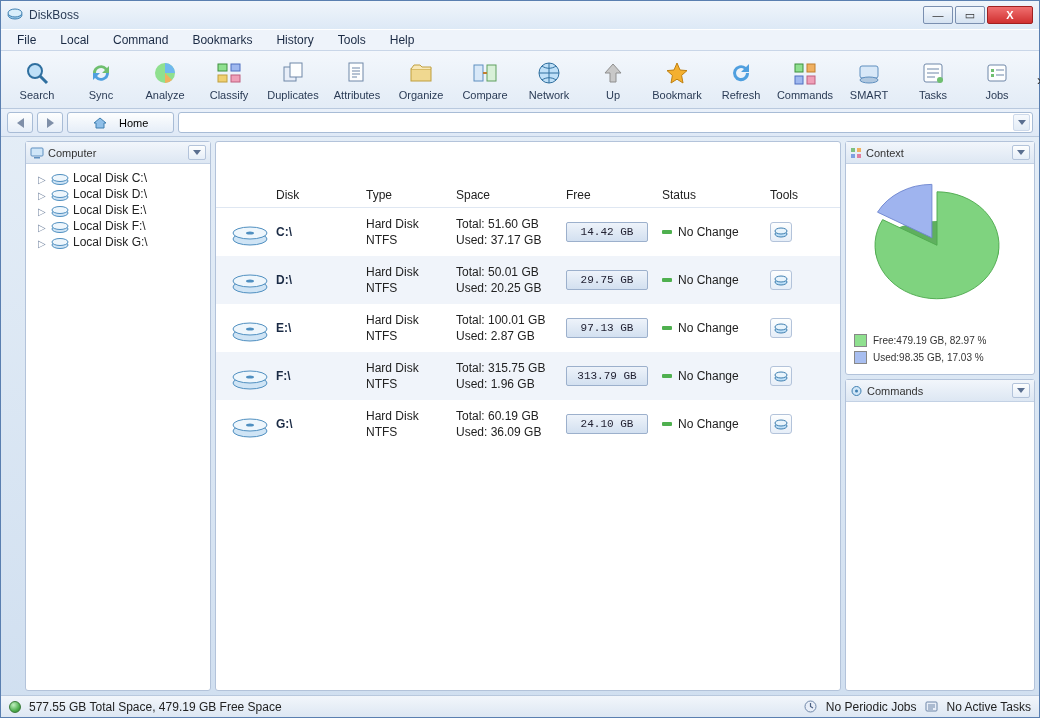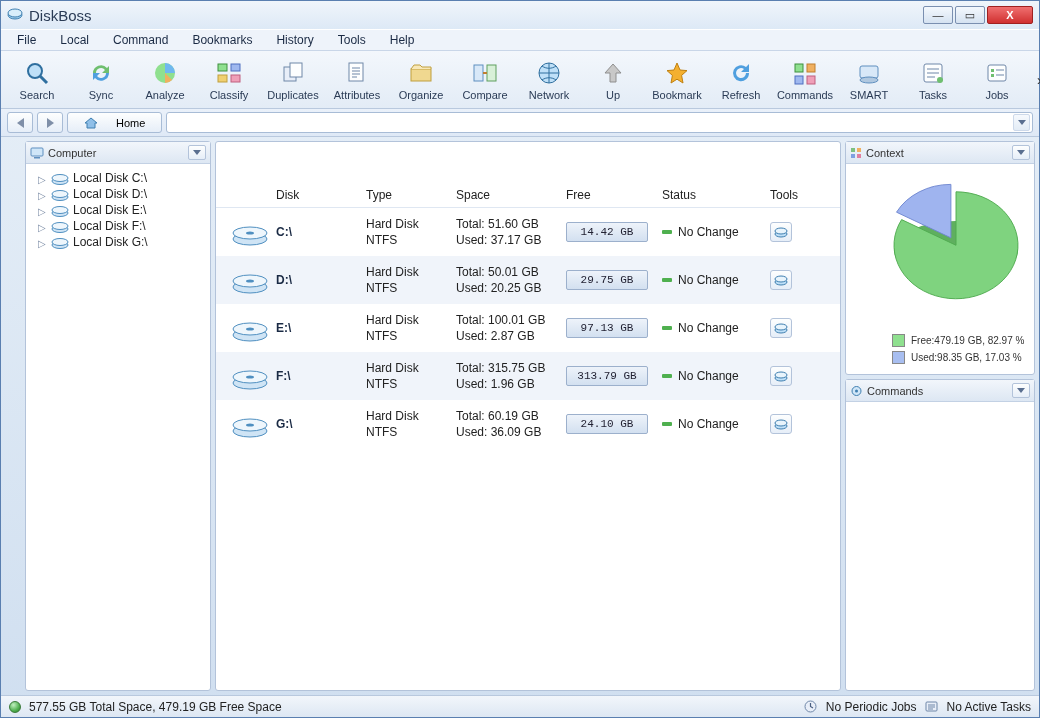--- a/index.html
+++ b/index.html
@@ -2,41 +2,41 @@
 <html><head>
 <meta charset="utf-8">
 <style>
 * { box-sizing: border-box; margin: 0; padding: 0; font-family: "Segoe UI", Tahoma, sans-serif; }
 body { width: 1040px; height: 718px; background: #d8e4f0; overflow: hidden; font-size: 12px; }
 
 
 .window { width: 1040px; height: 718px; border: 1px solid #5a7fb0; background: linear-gradient(#e8f0f8, #d0dff0); display: flex; flex-direction: column; }
 .titlebar { height: 28px; display: flex; align-items: center; padding: 0 6px; background: linear-gradient(#f0f5fb, #dde9f6); }
 .titlebar .app-icon { width: 16px; height: 16px; margin-right: 6px; display: inline-flex; }
-.titlebar .title { color: #2a3b55; font-size: 15px; }
+.titlebar .title { color: #2a3b55; font-size: 12px; }
 .titlebar .spacer { flex: 1; }
 .winbtns { display: flex; gap: 2px; }
 .winbtn { width: 30px; height: 18px; border: 1px solid #7a8fb0; border-radius: 2px; background: linear-gradient(#f4f8fd,#d5e2f1); display: flex; align-items: center; justify-content: center; font-size: 11px; color: #333; }
 .winbtn.close { width: 46px; background: linear-gradient(#f07070,#d03030); color: #fff; border-color: #a02020; font-weight: bold; }
 
 
 .menubar { height: 22px; background: #eef3fa; border-top: 1px solid #fff; border-bottom: 1px solid #c9d6e8; display: flex; align-items: center; padding: 0 6px; gap: 4px; }
 .menuitem { padding: 2px 10px; color: #1a2a44; cursor: default; }
 
 
 .toolbar { height: 58px; background: linear-gradient(#f3f7fc,#e3ecf6); border-bottom: 1px solid #b9c9de; display: flex; align-items: center; padding: 0 4px; }
 .tbtn { width: 64px; height: 54px; display: flex; flex-direction: column; align-items: center; justify-content: center; gap: 2px; border-radius: 3px; }
 .tbtn .ticon { width: 28px; height: 28px; display: flex; align-items: center; justify-content: center; }
 .tbtn .tlabel { font-size: 11px; color: #2a3b55; }
 .toolbar .more { margin-left: auto; padding: 0 8px; font-size: 14px; color: #333; }
 
 
 .addrbar { height: 28px; display: flex; align-items: center; gap: 4px; padding: 3px 6px; background: linear-gradient(#eaf1fa,#dfe9f6); border-bottom: 1px solid #b9c9de; }
 .navbtn { width: 26px; height: 21px; border: 1px solid #a8bcd6; border-radius: 3px; background: linear-gradient(#fdfefe,#e6eef8); display: flex; align-items: center; justify-content: center; }
-.homebtn { height: 21px; padding: 0 16px; border: 1px solid #a8bcd6; border-radius: 3px; background: linear-gradient(#fdfefe,#e6eef8); display: flex; align-items: center; gap: 18px; font-family: "Courier New", monospace; font-size: 11px; }
+.homebtn { height: 21px; padding: 0 25px; border: 1px solid #a8bcd6; border-radius: 3px; background: linear-gradient(#fdfefe,#e6eef8); display: flex; align-items: center; gap: 12px; font-family: "Courier New", monospace; font-size: 11px; }
 .addr { flex: 1; height: 21px; border: 1px solid #a8bcd6; border-radius: 3px; background: #fff; position: relative; }
 .addr .dd { position: absolute; right: 2px; top: 1px; width: 17px; height: 17px; border: 1px solid #cdd9ea; border-radius: 2px; background: linear-gradient(#f6f9fd,#e3ecf6); display: flex; align-items: center; justify-content: center; }
 
 
 .mainrow { flex: 1; display: flex; gap: 4px; padding: 4px; min-height: 0; }
 .panel { border: 1px solid #b3c3da; border-radius: 3px; background: #fff; display: flex; flex-direction: column; min-height: 0; }
 .panel-hdr { height: 22px; background: linear-gradient(#f2f6fb,#dde7f3); border-bottom: 1px solid #c3d1e4; display: flex; align-items: center; padding: 0 4px; gap: 4px; font-family: "Courier New", monospace; font-size: 11px; color: #333; }
 .panel-hdr .spacer { flex: 1; }
 .panel-dd { width: 18px; height: 15px; border: 1px solid #b3c3da; border-radius: 2px; background: linear-gradient(#fdfefe,#e6eef8); display: flex; align-items: center; justify-content: center; }
 
@@ -62,21 +62,21 @@
 .drow .dtype { width: 90px; color: #222; line-height: 1.35; }
 .drow .dspace { width: 110px; color: #222; line-height: 1.35; }
 .drow .dfree { width: 96px; }
 .freebox { width: 82px; height: 20px; border: 1px solid #9cb0cc; border-radius: 2px; background: linear-gradient(#eef3fa,#d3e0f0); display: flex; align-items: center; justify-content: center; font-family: "Courier New", monospace; font-size: 11px; color: #223; }
 .drow .dstatus { width: 108px; display: flex; align-items: center; gap: 6px; color: #222; }
 .statusdot { width: 10px; height: 4px; background: #4fb04f; border-radius: 1px; }
 .drow .dtools { width: 54px; }
 .toolbtn { width: 22px; height: 20px; border: 1px solid #b3c3da; border-radius: 3px; background: linear-gradient(#fdfefe,#e6eef8); display: flex; align-items: center; justify-content: center; }
 
 .right { width: 190px; display: flex; flex-direction: column; gap: 4px; }
-.ctx-body { padding: 8px 6px; display: flex; flex-direction: column; align-items: center; gap: 10px; margin-left: 38px; }
+.ctx-body { padding: 8px 6px; display: flex; flex-direction: column; align-items: center; gap: 10px; }
 .pie { width: 150px; height: 150px; position: relative; }
 .legend { width: 100%; font-family: "Courier New", monospace; font-size: 10px; color: #333; }
 .legend .lrow { display: flex; align-items: center; gap: 6px; padding: 2px 2px; }
 .swatch { width: 13px; height: 13px; border: 1px solid #888; }
 
 .cmds { flex: 1; }
 
 
 .statusbar { height: 22px; background: linear-gradient(#f2f6fb,#dde7f3); border-top: 1px solid #b9c9de; display: flex; align-items: center; padding: 0 8px; gap: 8px; font-size: 12px; color: #222; }
 .statusbar .spacer { flex: 1; }

